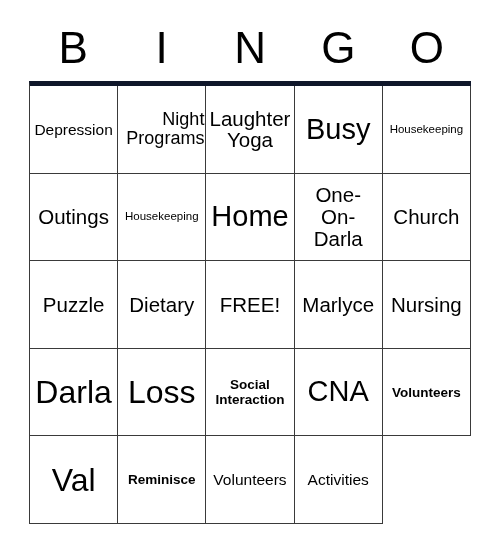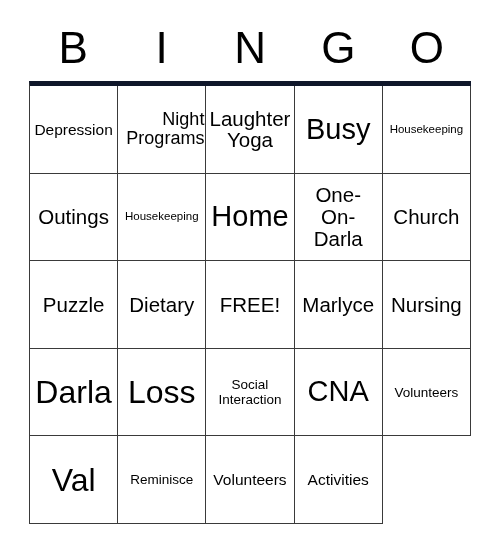--- a/index.html
+++ b/index.html
@@ -72,21 +72,21 @@
   .cell-text {
     display: block;
     width: 100%;
     text-align: center;
     line-height: 1.05;
     white-space: pre-line;
   }
 
   
   .sz-xs  { font-size: 11.5px; line-height: 1.12; }
-  .sz-s   { font-size: 13.5px; line-height: 1.12; }
+  .sz-s   { font-size: 13.5px; line-height: 1.12; font-weight: bold; }
   .sz-sm  { font-size: 15.5px; line-height: 1.1; }
   .sz-m   { font-size: 18px;   line-height: 1.08; text-align: right; }
   .sz-ml  { font-size: 20.5px; line-height: 1.06; }
   .sz-l   { font-size: 24.5px; line-height: 1.04; }
   .sz-xl  { font-size: 29px;   line-height: 1.02; text-align: center; }
   .sz-xxl { font-size: 32px;   line-height: 1.0; text-align: center; }
 </style>
 </head>
 <body>
 

